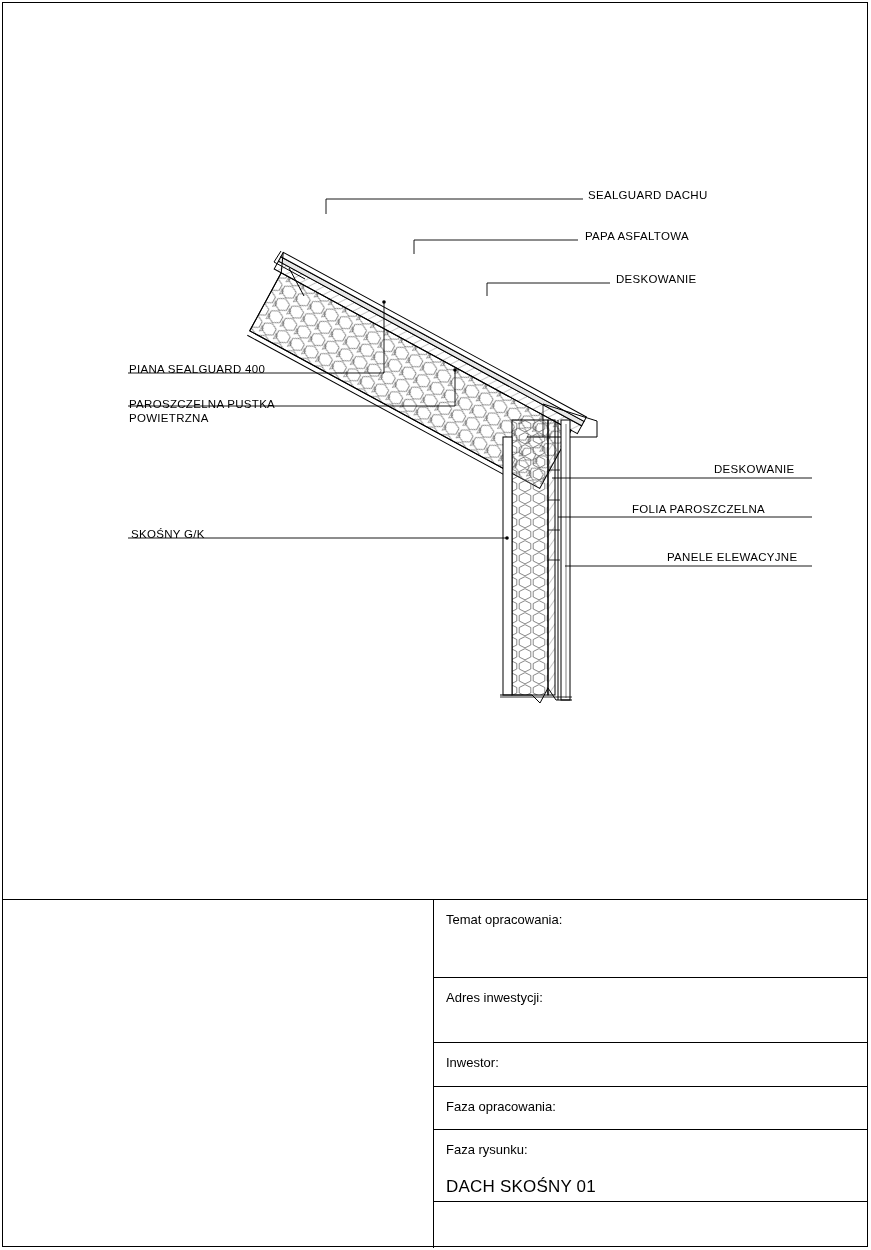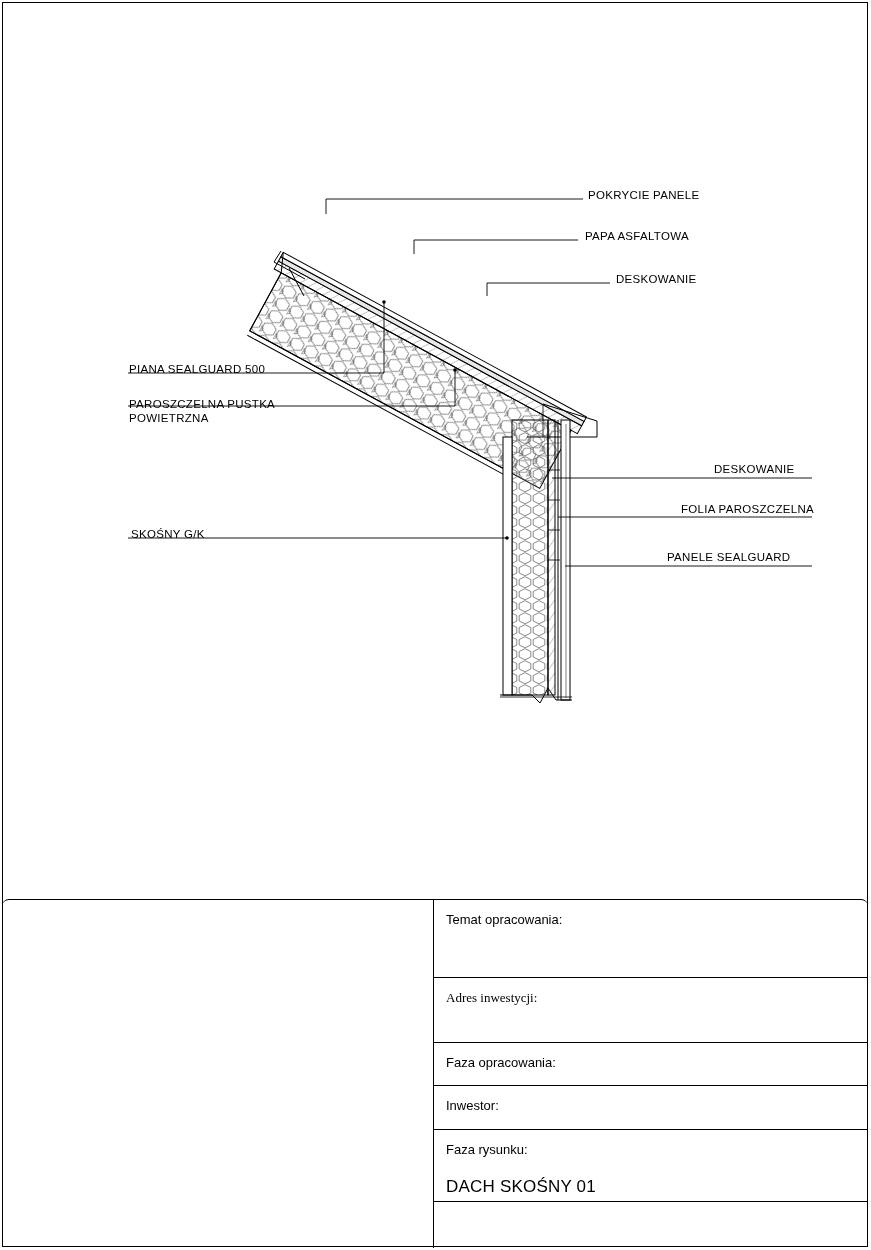--- a/index.html
+++ b/index.html
@@ -51,21 +51,20 @@
   }
   
   .titleblock {
     position: absolute;
     left: 2px;
     top: 899px;
     width: 866px;
     height: 348px;
     box-sizing: border-box;
     border-top: 1px solid #000;
-    border-radius: 7px;
   }
   .tb-left {
     position: absolute;
     left: 0;
     top: 0;
     width: 432px;
     height: 348px;
     box-sizing: border-box;
     border-right: 1px solid #000;
   }
@@ -84,21 +83,21 @@
     padding: 12px 0 0 12px;
   }
   .tb-row:last-child {
     border-bottom: none;
   }
   .tb-row .cap {
     font-size: 13px;
     color: #000;
   }
   .r1 { height: 78px; }
-  .r2 { height: 65px; font-family: Liberation Serif, serif; }
+  .r2 { height: 65px; }
   .r3 { height: 44px; }
   .r4 { height: 43px; }
   .r5 { height: 72px; }
   .r6 { height: 46px; }
   .big-title {
     font-size: 17px;
     margin-top: 20px;
     letter-spacing: 0.2px;
   }
   .split {
@@ -207,61 +206,61 @@
       <circle cx="455" cy="370" r="1.8" fill="#000"></circle>
 
       <line x1="128" y1="538" x2="507" y2="538" stroke="#000" stroke-width="0.9"></line>
       <circle cx="507" cy="538" r="1.8" fill="#000"></circle>
 
       <line x1="552" y1="478" x2="812" y2="478" stroke="#000" stroke-width="0.9"></line>
       <line x1="558" y1="517" x2="812" y2="517" stroke="#000" stroke-width="0.9"></line>
       <line x1="565" y1="566" x2="812" y2="566" stroke="#000" stroke-width="0.9"></line>
     </svg>
 
-    <div class="label" style="left:588px; top:189px;">POKRYCIE PANELE</div>
+    <div class="label" style="left:588px; top:189px;">SEALGUARD DACHU</div>
 
     <div class="label" style="left:585px; top:230px;text-align:center;">PAPA ASFALTOWA</div>
 
     <div class="label" style="left:616px; top:273px;">DESKOWANIE</div>
 
-    <div class="label" style="left:129px; top:363px;">PIANA SEALGUARD 500</div>
+    <div class="label" style="left:129px; top:363px;">PIANA SEALGUARD 400</div>
 
     <div class="label two-line" style="left:129px; top:397px; width:200px;">PAROSZCZELNA PUSTKA POWIETRZNA</div>
 
     <div class="label" style="left:131px; top:528px;">SKOŚNY G/K</div>
 
     <div class="label" style="left:714px; top:463px;">DESKOWANIE</div>
 
-    <div class="label" style="left:681px; top:503px;text-align:right;">FOLIA PAROSZCZELNA</div>
-
-    <div class="label" style="left:667px; top:551px;">PANELE SEALGUARD</div>
+    <div class="label" style="left:632px; top:503px;text-align:right;">FOLIA PAROSZCZELNA</div>
+
+    <div class="label" style="left:667px; top:551px;">PANELE ELEWACYJNE</div>
   </div>
 
   <div class="titleblock">
 
     <div class="tb-left"></div>
 
     <div class="tb-right">
 
       <div class="tb-row r1">
         <div class="cap">Temat opracowania:</div>
         <div class="cap"></div>
       </div>
 
       <div class="tb-row r2">
         <div class="cap">Adres inwestycji:</div>
         <div class="cap"></div>
       </div>
 
+      <div class="tb-row r3">
+        <div class="cap">Inwestor:</div>
+      </div>
+
       <div class="tb-row r4">
         <div class="cap">Faza opracowania:</div>
-      </div>
-
-      <div class="tb-row r3">
-        <div class="cap">Inwestor:</div>
       </div>
 
       <div class="tb-row r5">
         <div class="cap">Faza rysunku:</div>
         <div class="big-title">DACH SKOŚNY 01</div>
       </div>
 
       <div class="tb-row r6" style="padding:0;">
         <div class="split">
         </div>

